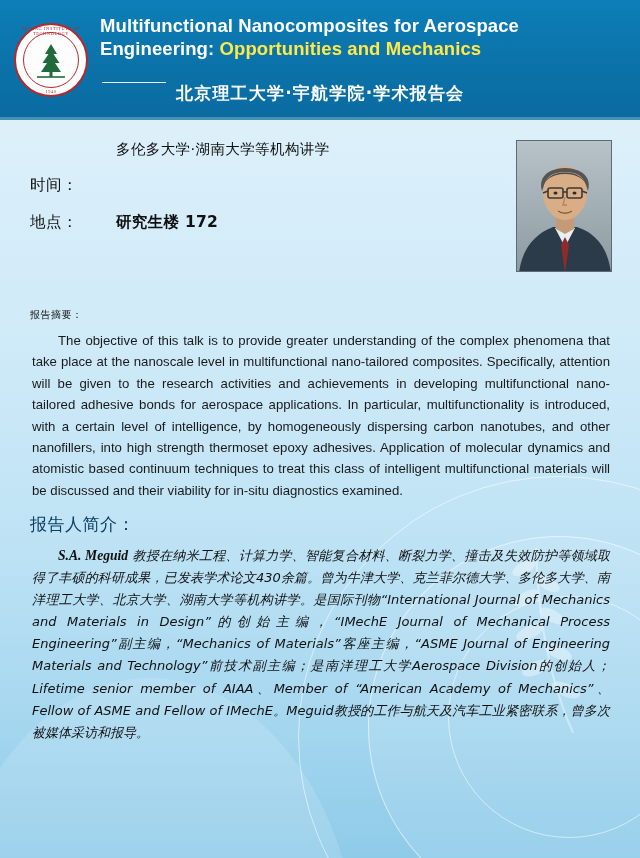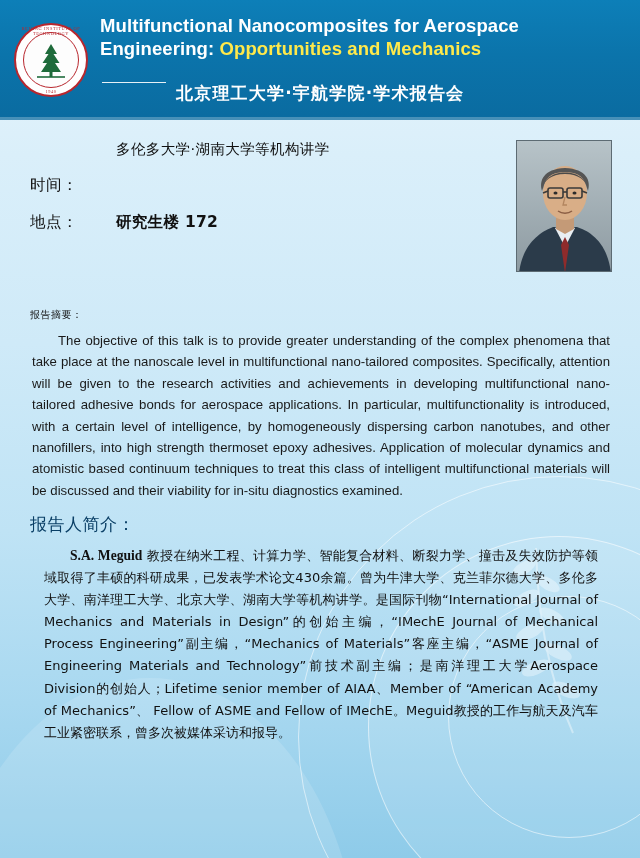--- a/index.html
+++ b/index.html
@@ -224,21 +224,22 @@
     margin: 0 2px 0 2px;
   }
 
   .bio {
     font-family: "DejaVu Sans", sans-serif;
     font-size: 13px;
     line-height: 1.70;
     color: #111111;
     text-align: justify;
     text-indent: 26px;
-    margin: 0 14px;
+    margin: 0 2px;
+    font-style: italic;
   }
   .bio b {
     font-family: "Liberation Serif", serif;
     font-weight: bold;
     font-size: 13.6px;
   }
 </style>
 </head>
 <body>
 

